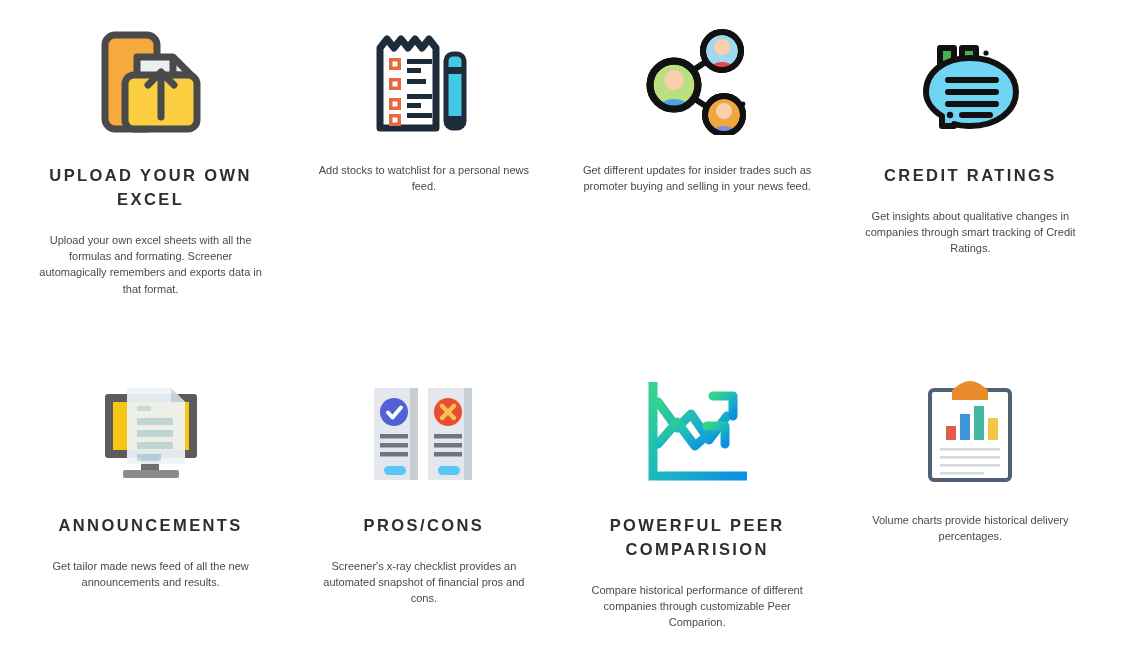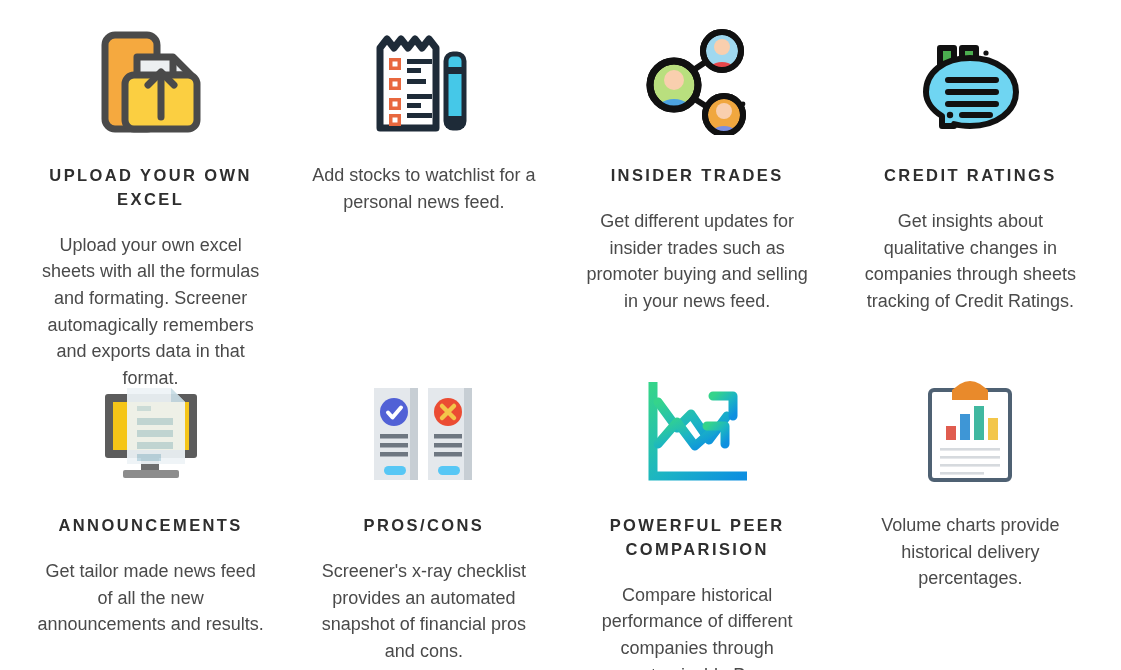--- a/index.html
+++ b/index.html
@@ -44,21 +44,21 @@
   .feature-title {
     font-size: 16.5px;
     letter-spacing: 2.4px;
     font-weight: 600;
     color: #2e2e2e;
     line-height: 1.45;
     margin: 22px 0 0 0;
     text-transform: uppercase;
   }
   .feature-desc {
-    font-size: 18px;
+    font-size: 11px;
     line-height: 1.48;
     color: #4a4a4a;
     margin: 20px 0 0 0;
     font-weight: 400;
   }
 </style>
 </head>
 <body>
 
 <div class="page">
@@ -140,37 +140,36 @@
               <path d="M10 86 a20 16 0 0 1 40 0 z" fill="#4da3e0"></path>
               <circle cx="30" cy="51" r="10" fill="#f9cfae"></circle>
             </g>
             <circle cx="30" cy="56" r="24" fill="none" stroke="#111111" stroke-width="7"></circle>
           </g>
           <circle cx="14" cy="39" r="2.6" fill="#111111"></circle>
           <circle cx="64" cy="9" r="2.4" fill="#111111"></circle>
           <circle cx="99" cy="75" r="2.4" fill="#111111"></circle>
         </svg>
       </div>
-      <div class="feature-title">INSIDER TRADES</div>
       <div class="feature-desc">Get different updates for insider trades such as promoter buying and selling in your news feed.</div>
     </div>
 
     <div class="feature">
       <div class="icon-wrap">
         <svg width="104" height="104" viewBox="0 0 104 104">
           <path d="M22 18 h14 v22 q0 8 -7 10 l-3 -7 q3 -2 3 -5 h-7 z" fill="#4caf50" stroke="#111111" stroke-width="6" stroke-linejoin="round"></path>
           <path d="M44 18 h14 v22 q0 8 -7 10 l-3 -7 q3 -2 3 -5 h-7 z" fill="#4caf50" stroke="#111111" stroke-width="6" stroke-linejoin="round"></path>
           <path d="M52 28 C79 28 98 43 98 62 C98 81 79 96 52 96 C46 96 41 95.5 36 94 L36 96 L24 96 L24 86 C14 80 8 71 8 62 C8 43 25 28 52 28 Z" fill="#6fd5f2" stroke="#111111" stroke-width="6" stroke-linejoin="round"></path>
           <path d="M30 50 H78 M30 62 H78 M30 74 H78 M44 85 H72" stroke="#111111" stroke-width="6" stroke-linecap="round"></path>
           <circle cx="32" cy="85" r="3.2" fill="#111111"></circle>
           <circle cx="68" cy="23" r="2.6" fill="#111111"></circle>
         </svg>
       </div>
       <div class="feature-title">CREDIT RATINGS</div>
-      <div class="feature-desc">Get insights about qualitative changes in companies through sheets tracking of Credit Ratings.</div>
+      <div class="feature-desc">Get insights about qualitative changes in companies through smart tracking of Credit Ratings.</div>
     </div>
 
     <div class="feature">
       <div class="icon-wrap">
         <svg width="104" height="104" viewBox="0 0 104 104">
           <rect x="6" y="14" width="92" height="64" rx="3" fill="#5c5c5c"></rect>
           <rect x="14" y="22" width="76" height="48" fill="#f5c518"></rect>
           <rect x="42" y="78" width="18" height="14" fill="#6e6e6e"></rect>
           <rect x="24" y="90" width="56" height="8" rx="2" fill="#8c8c8c"></rect>
           <g opacity="0.93">

